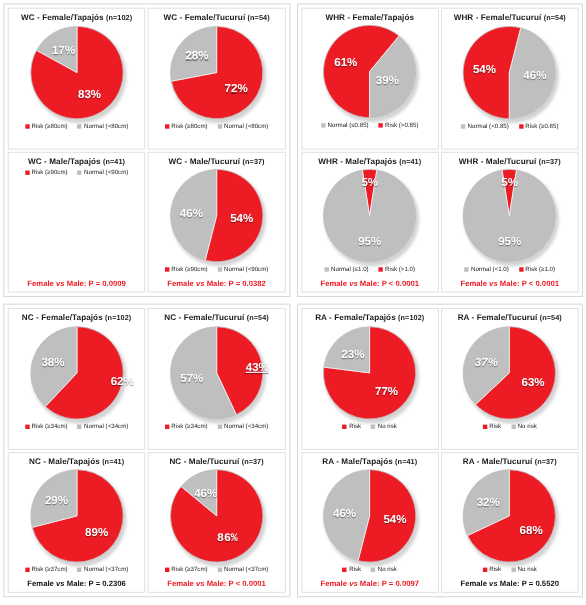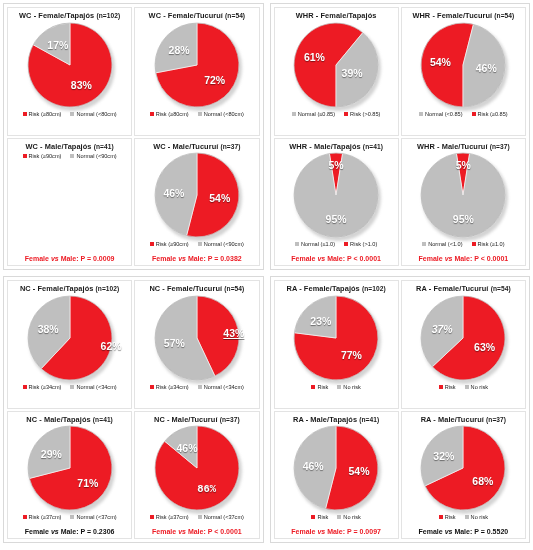--- a/index.html
+++ b/index.html
@@ -386,21 +386,21 @@
     <div class="chart-title">NC - Male/Tapajós <span class="nsmall">(n=41)</span></div>
     <div class="pie-wrap">
       <div class="pie-shadow"></div>
       <div class="pie">
                 <svg width="86" height="86" viewBox="0 0 86 86">
                   <path d="M 43 43 L 43 1 A 42 42 0 1 1 2.319507232597495 53.444975260923904 Z" fill="#ED1B24" stroke="#ffffff" stroke-width="0.6"></path>
                   <path d="M 43 43 L 2.319507232597495 53.444975260923904 A 42 42 0 0 1 42.99999999999999 1 Z" fill="#BFBFBF" stroke="#ffffff" stroke-width="0.6"></path>
                   <circle cx="43" cy="43" r="42" fill="none" stroke="rgba(130,130,130,.45)" stroke-width="0.8"></circle>
                 </svg>
               </div>
-      <span class="plabel" style="left:61.25258078587845px;top:57.158152939383754px;">71%</span>
+      <span class="plabel" style="left:61.25258078587845px;top:57.158152939383754px;">89%</span>
               <span class="plabel grey" style="left:24.74741921412156px;top:28.84184706061623px;">29%</span>
     </div>
     <div class="legend">
               <span class="item">
                 <i class="sw red"></i>
                 <span>Risk (≥37cm)</span>
               </span>
               <span class="item">
                 <i class="sw grey"></i>
                 <span>Normal (&lt;37cm)</span>

